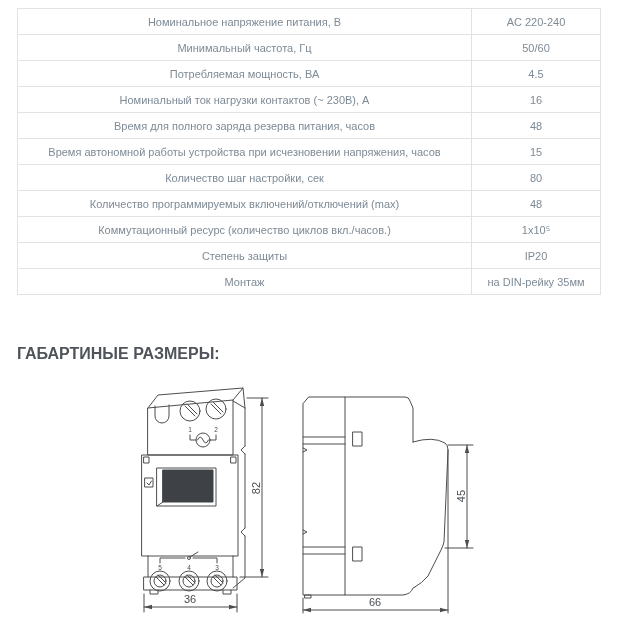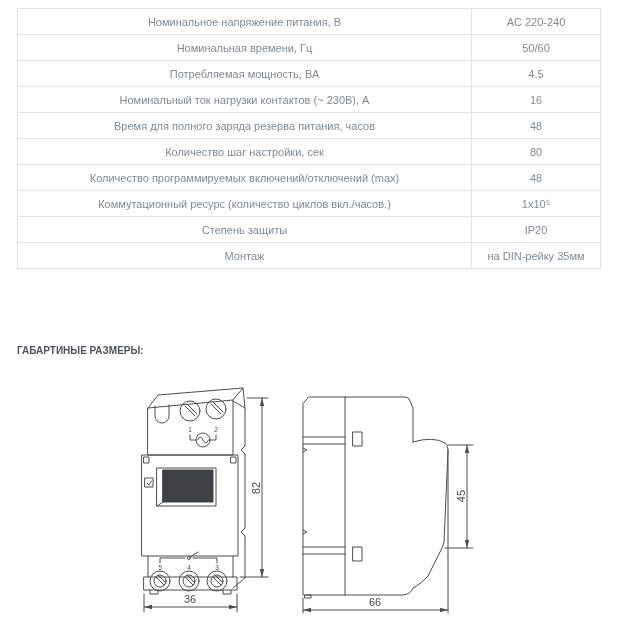--- a/index.html
+++ b/index.html
@@ -18,21 +18,21 @@
     height:23px;
     text-align:center; vertical-align:middle;
     font-size:11px; line-height:12px;
     color:#7e8a95;
     padding:1px 8px;
   }
   td.param-cell { width:437px; }
   td.value-cell { width:112px; }
   .section-heading {
     position:absolute; left:17px; top:345px;
-    font-size:10px; font-weight:bold; color:#4e545a;
+    font-size:16px; font-weight:bold; color:#4e545a;
   }
   svg.drawing { position:absolute; overflow:visible; }
   svg.drawing .line { stroke:#4d4d4d; stroke-width:1; fill:none; stroke-linejoin:round; stroke-linecap:round; }
   svg.drawing .arrow { fill:#4d4d4d; stroke:none; }
   svg.drawing text { fill:#474d52; stroke:none; }
   .dim-label { font-size:11px; font-family:"Liberation Sans", sans-serif; text-anchor:middle; }
   .term-label { font-size:6.5px; font-family:"Liberation Sans", sans-serif; text-anchor:middle; }
   .lcd { fill:#3e4246; stroke:#3e4246; }
 </style>
 </head>
@@ -40,34 +40,38 @@
 
 <div class="page">
 
   <table class="spec-table">
     <tbody>
       <tr>
         <td class="param-cell">Номинальное напряжение питания, В</td>
         <td class="value-cell">AC 220-240</td>
       </tr>
       <tr>
-        <td class="param-cell">Номинальная времени, Гц</td>
+        <td class="param-cell">Минимальный частота, Гц</td>
         <td class="value-cell">50/60</td>
       </tr>
       <tr>
         <td class="param-cell">Потребляемая мощность, ВА</td>
         <td class="value-cell">4.5</td>
       </tr>
       <tr>
         <td class="param-cell">Номинальный ток нагрузки контактов (~ 230В), А</td>
         <td class="value-cell">16</td>
       </tr>
       <tr>
         <td class="param-cell">Время для полного заряда резерва питания, часов</td>
         <td class="value-cell">48</td>
+      </tr>
+      <tr>
+        <td class="param-cell">Время автономной работы устройства при исчезновении напряжения, часов</td>
+        <td class="value-cell">15</td>
       </tr>
       <tr>
         <td class="param-cell">Количество шаг настройки, сек</td>
         <td class="value-cell">80</td>
       </tr>
       <tr>
         <td class="param-cell">Количество программируемых включений/отключений (max)</td>
         <td class="value-cell">48</td>
       </tr>
       <tr>

